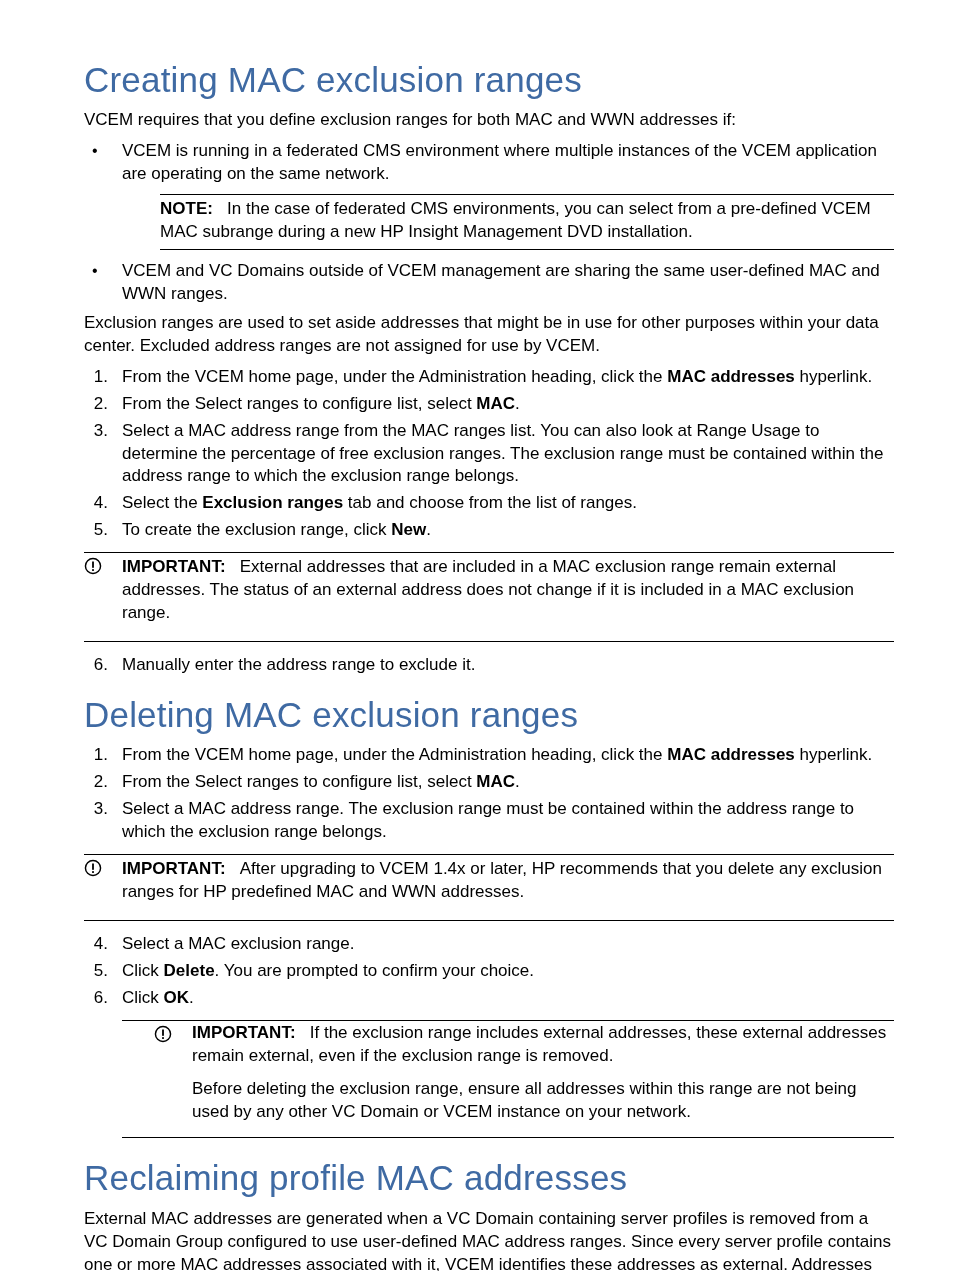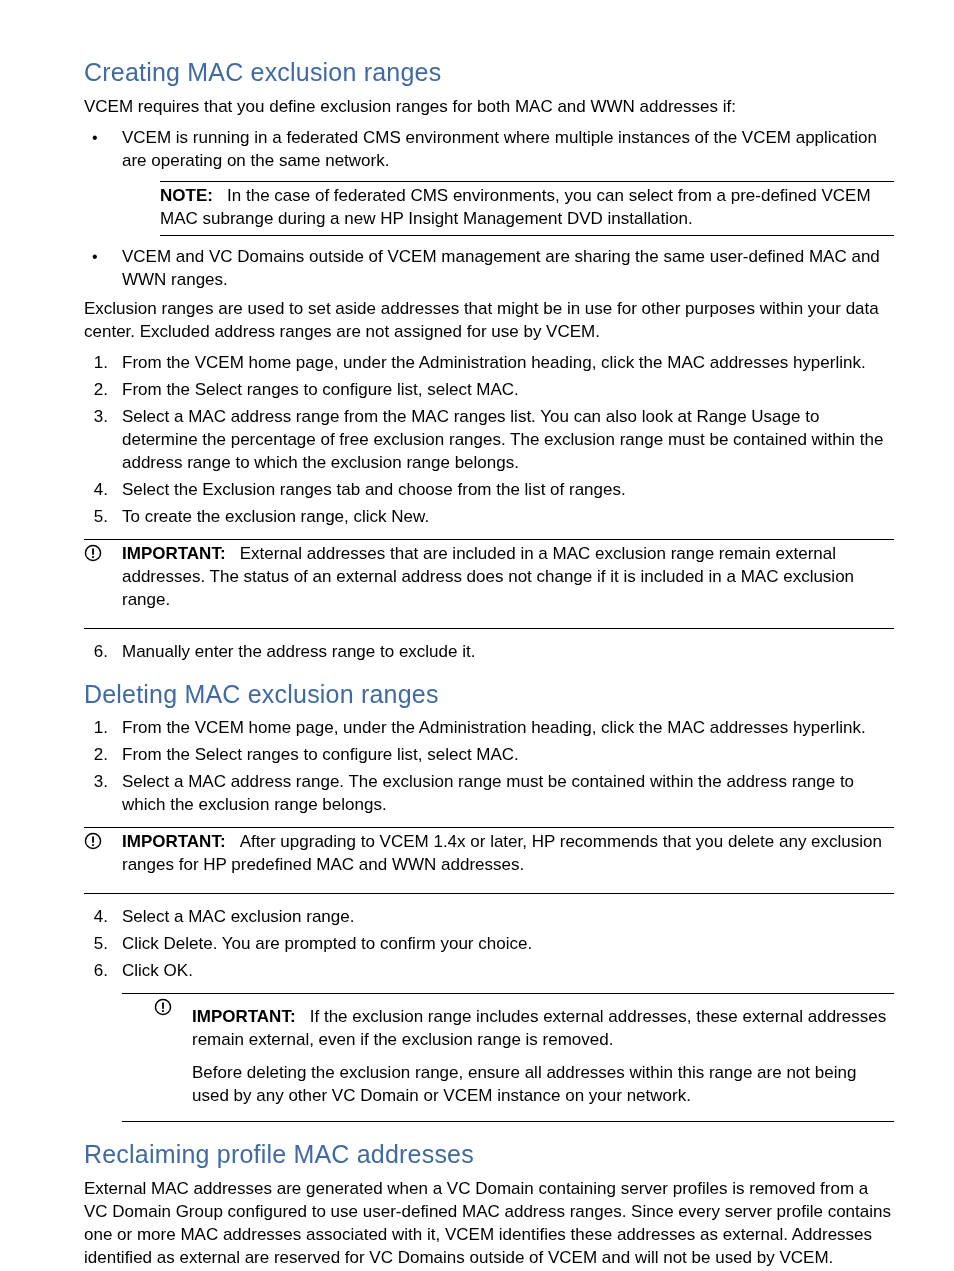--- a/index.html
+++ b/index.html
@@ -16,21 +16,21 @@
   .page {
     box-sizing: border-box;
     width: 954px;
     min-height: 1271px;
     padding: 56px 60px 30px 84px;
     position: relative;
   }
   h2.section {
     color: #3f6aa3;
     font-weight: 400;
-    font-size: 25px;
+    font-size: 35px;
     margin: 0 0 6px 0;
     letter-spacing: 0.2px;
   }
   .body-block {
   }
   p {
     margin: 4px 0 8px 0;
   }
   ul.bullets {
     list-style: none;
@@ -87,32 +87,32 @@
     position: absolute;
     left: 0px;
     top: 4px;
   }
   .callout-with-icon-outer {
     position: relative;
     padding-left: 70px;
     margin: 10px 0 12px 0;
     border-top: 1px solid #000;
     border-bottom: 1px solid #000;
-    padding-top: 12px;
+    padding-top: 1px;
     padding-bottom: 6px;
   }
   .callout-with-icon-outer .icon {
     position: absolute;
     left: 32px;
     top: 4px;
   }
   .label-strong {
     font-weight: 700;
   }
-  b { font-weight: 400; }
+  b { font-weight: 700; }
   svg.important-icon { width: 18px; height: 18px; }
 </style>
 </head>
 <body>
 
 <div class="page">
 
   <h2 class="section">Creating MAC exclusion ranges</h2>
   <div class="body-block">
     <p>VCEM requires that you define exclusion ranges for both MAC and WWN addresses if:</p>

